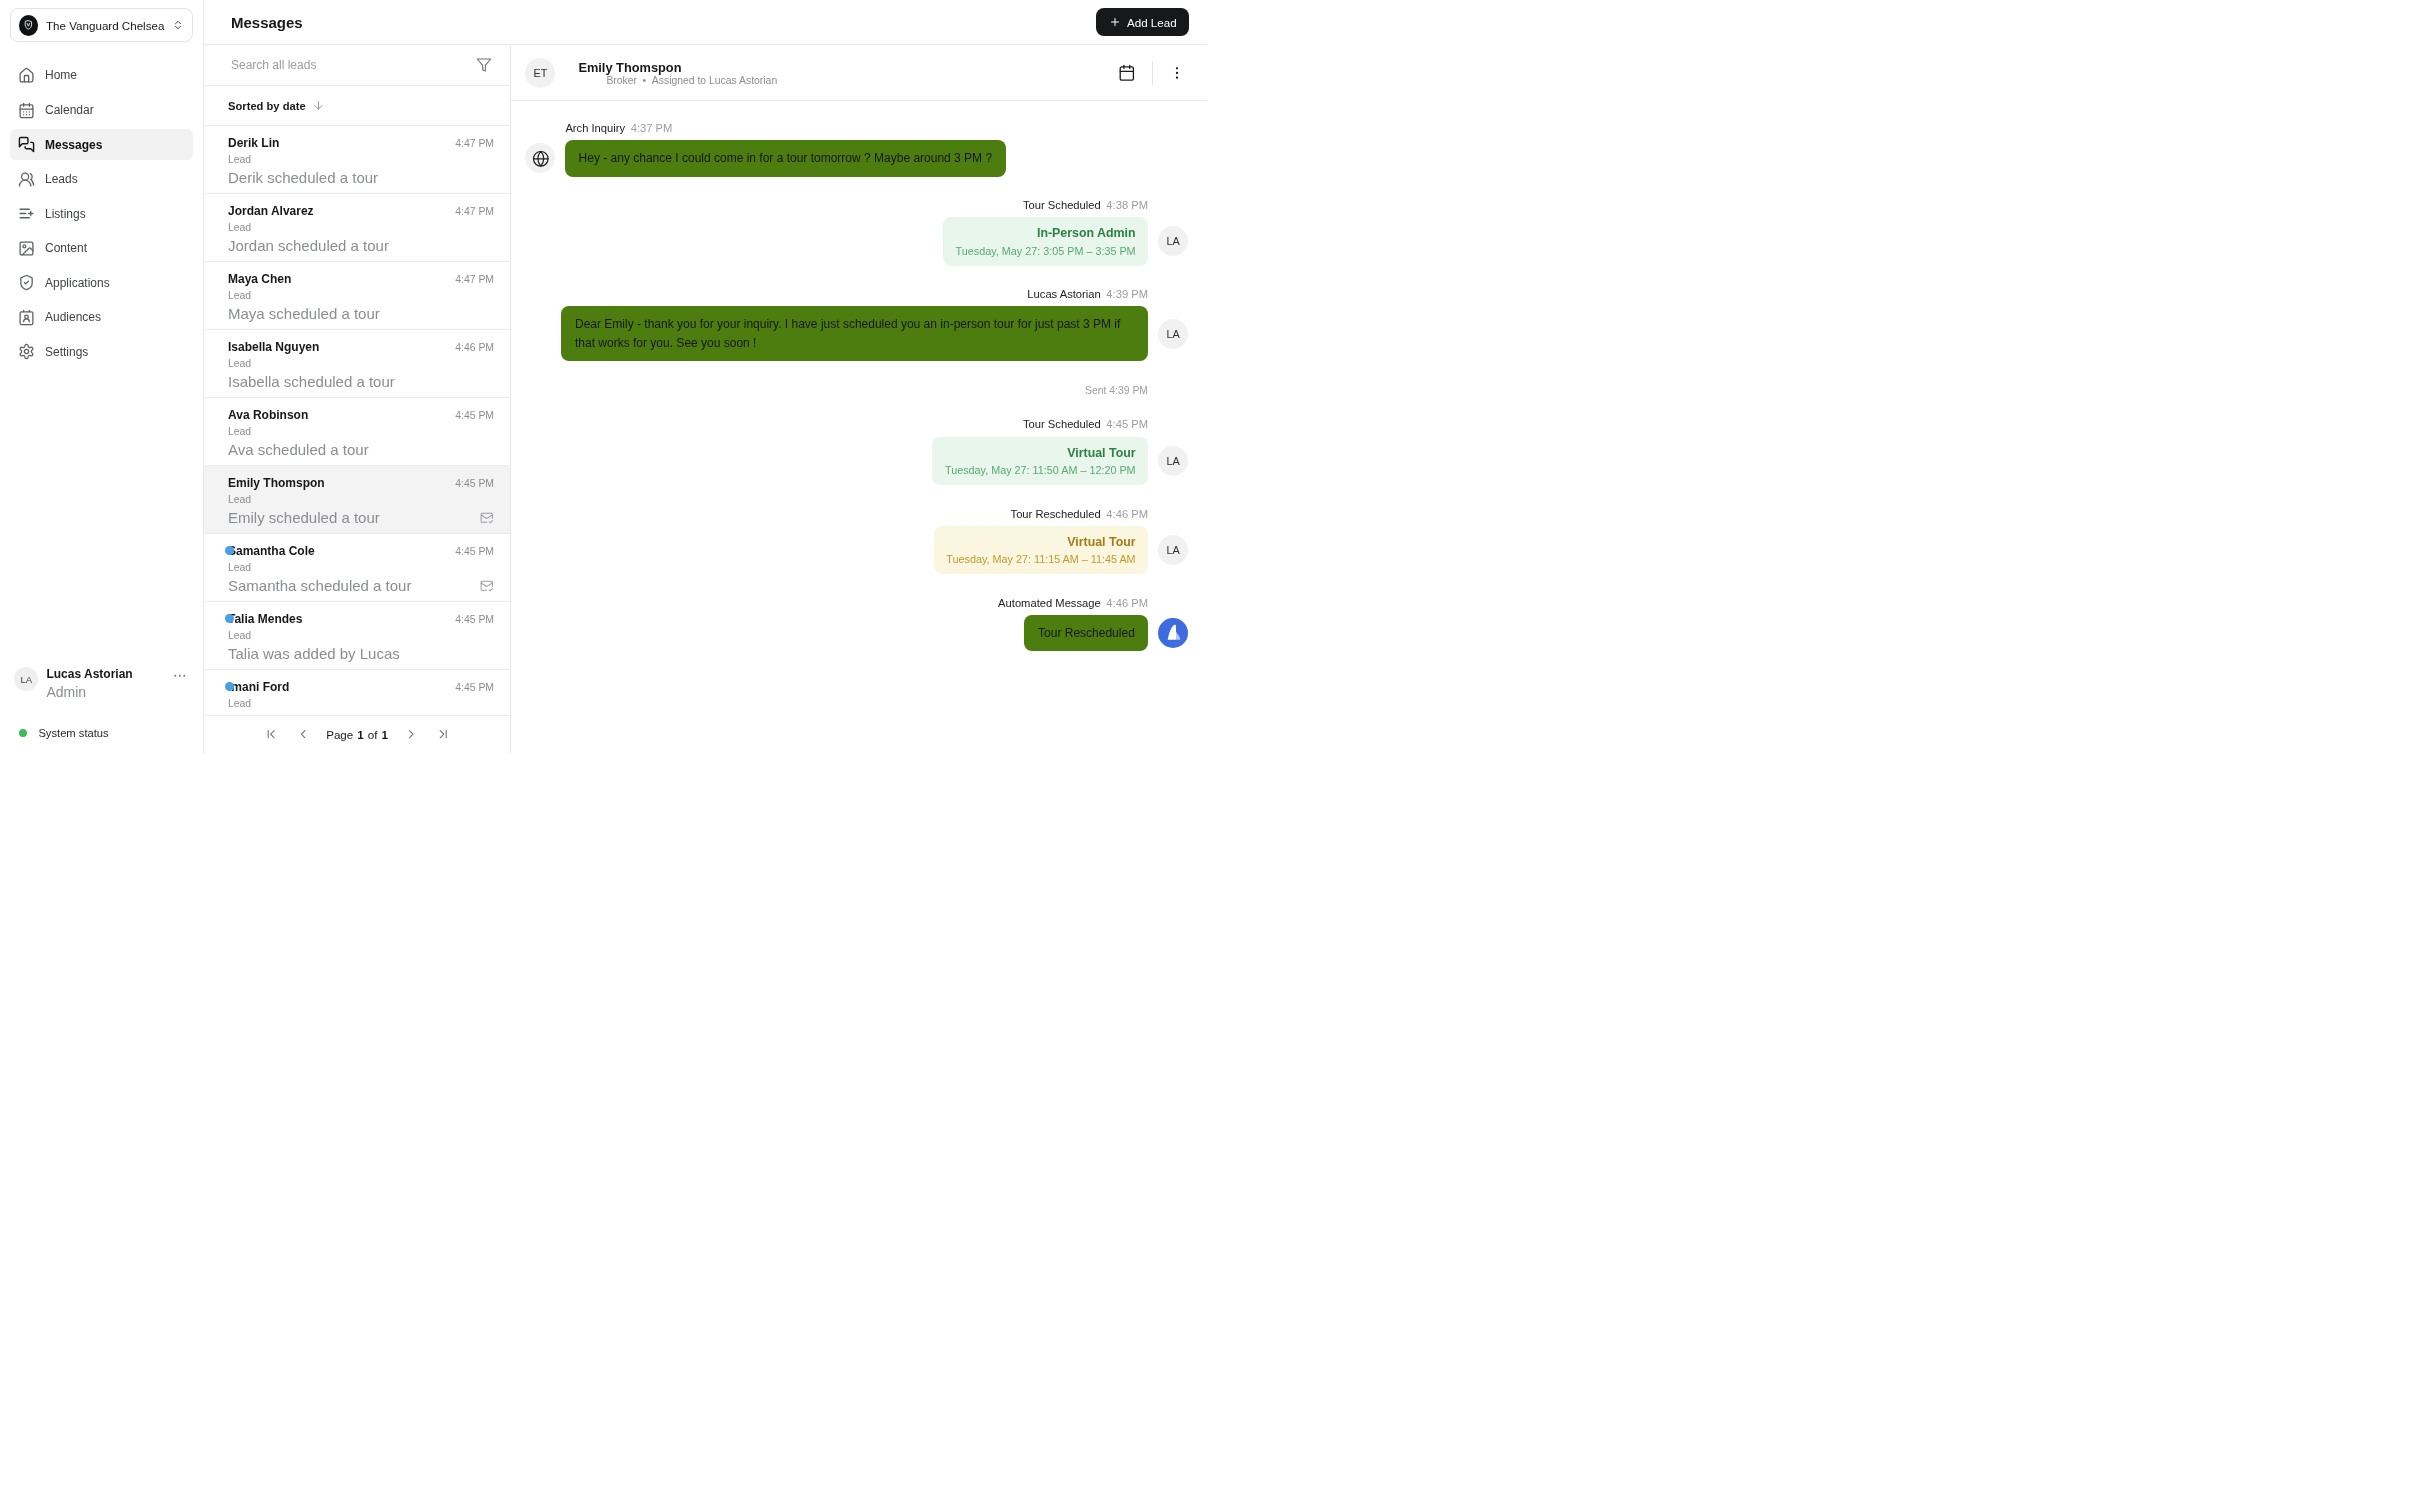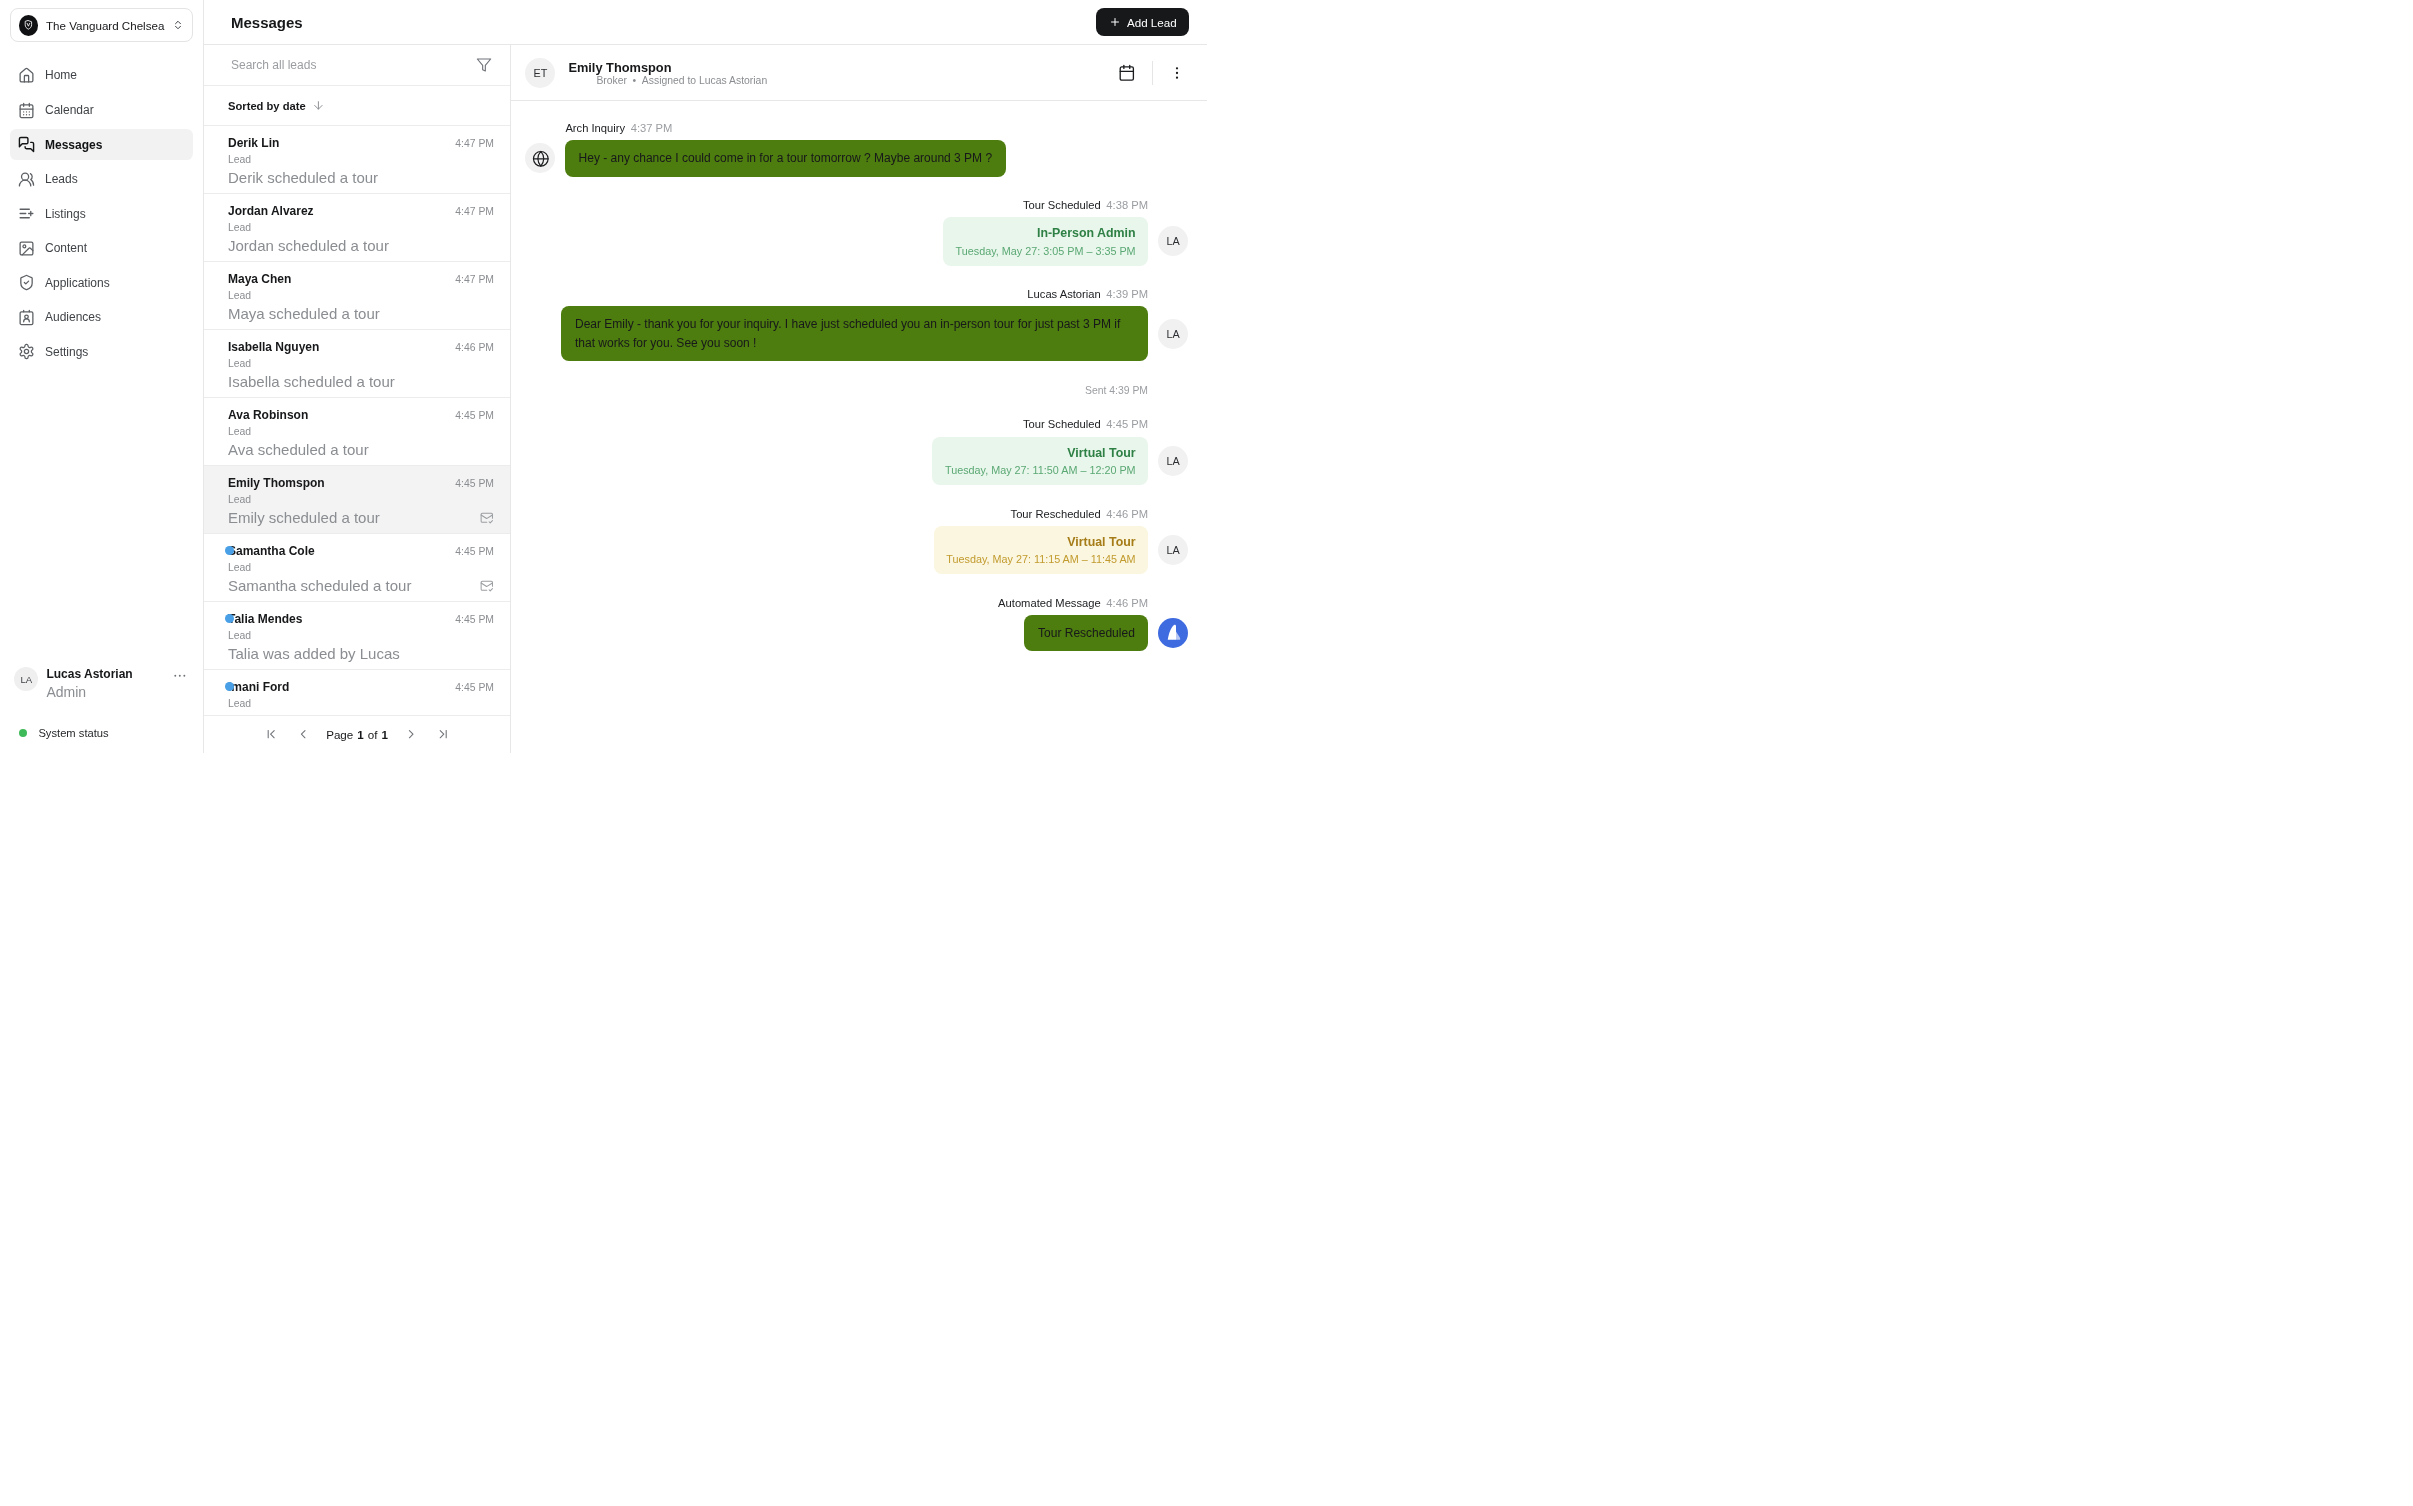--- a/index.html
+++ b/index.html
@@ -69,21 +69,21 @@
   .mail-ic { margin-left:auto; color:#9a9da1; }
   .pager { height:38px; min-height:38px; border-top:0.8px solid #ececec; display:flex;
     align-items:center; justify-content:center; gap:14.4px; }
   .pg-btn { color:#6f7378; cursor:pointer; padding:1.6px; background:none; border:none; }
   .pg-text { font-size:11.6px; color:#17181a; display:flex; gap:4px; }
   .pg-text b { font-weight:700; }
 
   
   .chat-col { flex:1; display:flex; flex-direction:column; min-width:0; min-height:0; }
   .chat-header { height:56px; min-height:56px; border-bottom:0.8px solid #e7e7e7; display:flex;
-    align-items:center; padding:0 19px 0 14.4px; gap:13px; }
+    align-items:center; padding:0 19px 0 14.4px; gap:23px; }
   .avatar { width:30px; height:30px; min-width:30px; border-radius:50%; background:#f1f1f2;
     display:flex; align-items:center; justify-content:center; font-size:10.8px; color:#2c2e31; }
   .chat-name { font-size:12.8px; font-weight:700; }
   .chat-sub { font-size:10.4px; color:#8a8d91; margin-top:0; display:flex; gap:5.6px;padding-left:28px; }
   .chat-header-actions { margin-left:auto; display:flex; align-items:center; gap:12.8px; }
   .icon-btn { background:none; border:none; cursor:pointer; color:#1b1c1e; padding:3.2px; }
   .v-div { width:0.8px; height:24px; background:#e5e5e5; }
 
   .chat-scroll { flex:1; overflow:hidden; padding:21px 19px 0 14.4px; }
   .msg-group { margin-bottom:22.3px; }

